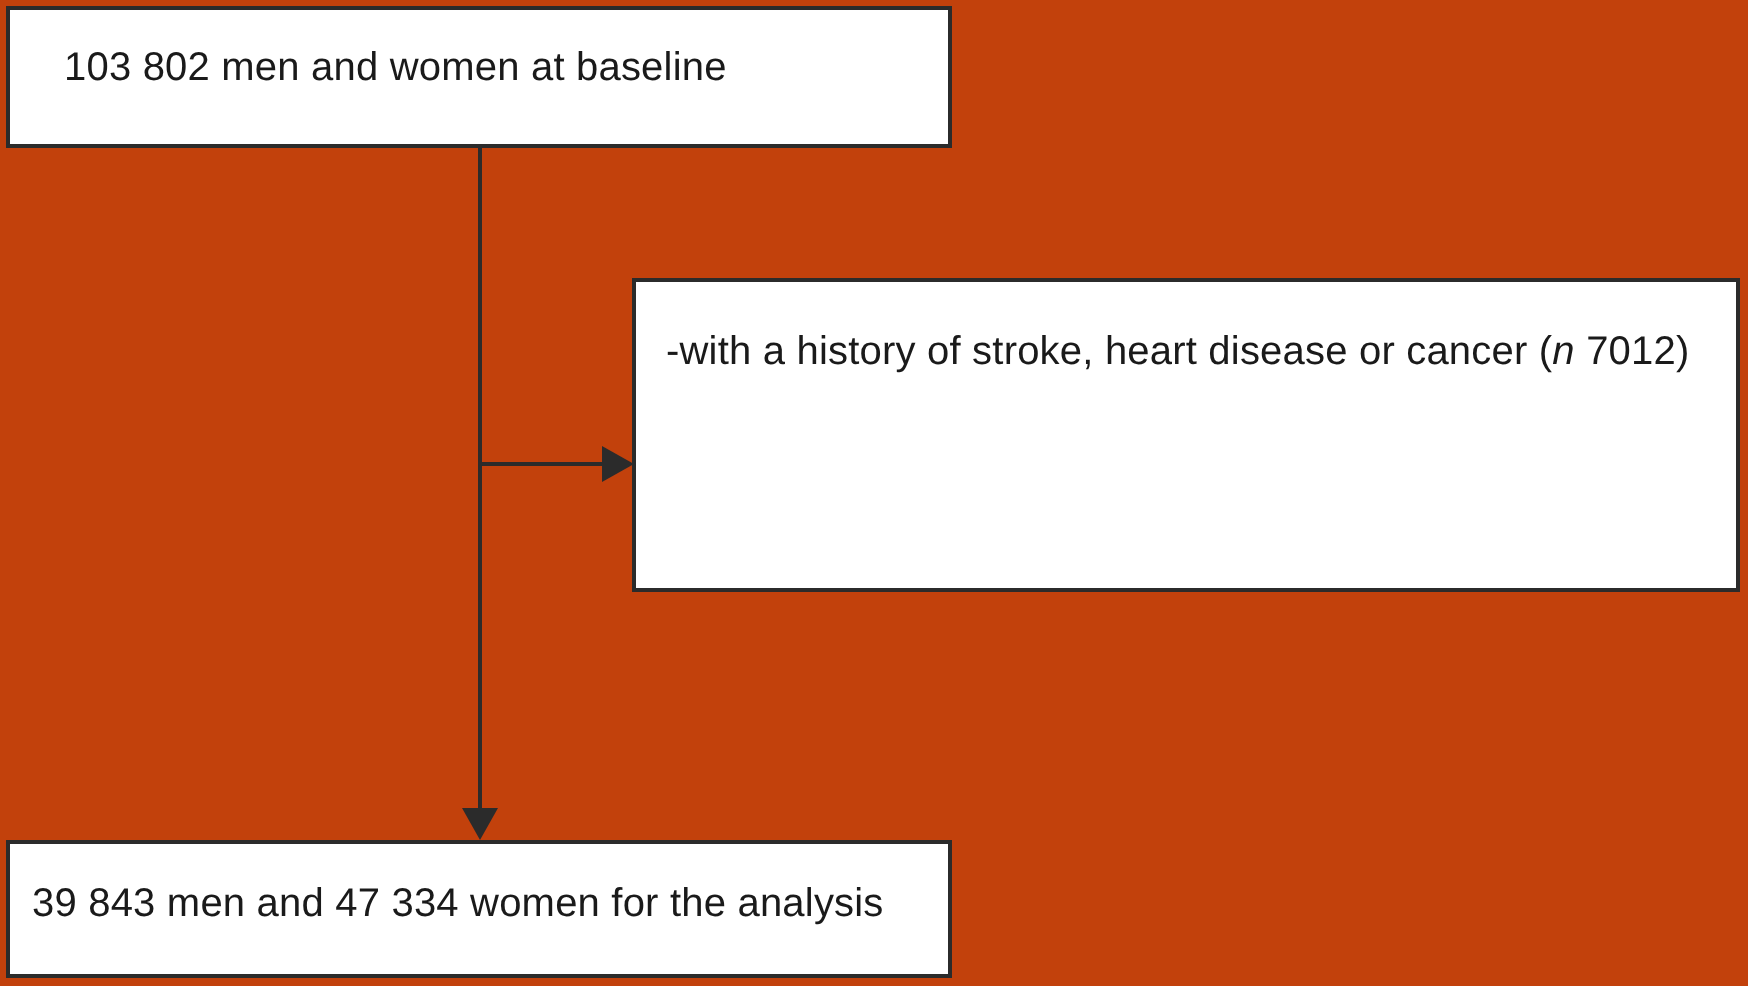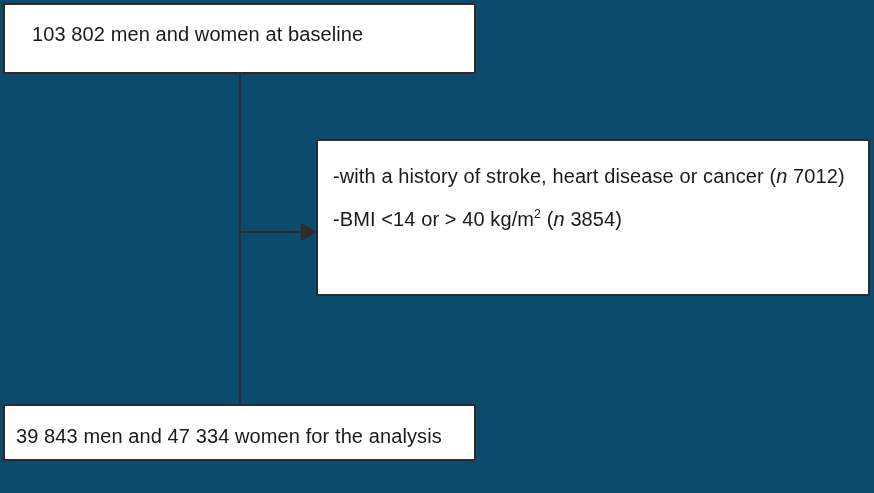--- a/index.html
+++ b/index.html
@@ -5,21 +5,21 @@
 <style>
   html, body {
     margin: 0;
     padding: 0;
     background: #ffffff;
   }
   #canvas {
     position: relative;
     width: 874px;
     height: 493px;
-    background: #0c4a6e;
+    background: #c2410c;
     font-family: "Liberation Sans", "DejaVu Sans", sans-serif;
     color: #1a1a1a;
     overflow: hidden;
   }
 
   
   .node-box {
     position: absolute;
     box-sizing: border-box;
     border: 2px solid #2b2b2b;
@@ -32,23 +32,23 @@
     height: 71px;
   }
   #box-exclusions {
     left: 316px;
     top: 139px;
     width: 554px;
     height: 157px;
   }
   #box-analysis {
     left: 3px;
-    top: 404px;
+    top: 420px;
     width: 473px;
-    height: 57px;
+    height: 69px;
   }
 
   
   .box-text {
     position: absolute;
     font-size: 20px;
     line-height: 24px;
     white-space: nowrap;
     letter-spacing: 0.1px;
   }
@@ -144,23 +144,20 @@
   <div class="arrowhead" id="arrow-right"></div>
   <div class="arrowhead" id="arrow-down"></div>
 
   <div class="node-box" id="box-exclusions">
     <ul class="excl-list">
 
       <li class="excl-item">
         <span>-with a history of stroke, heart disease or cancer (</span><span class="n-italic">n</span><span> 7012)</span>
       </li>
 
-      <li class="excl-item">
-        <span>-BMI &lt;14 or &gt; 40 kg/m</span><span class="sup">2</span><span> (</span><span class="n-italic">n</span><span> 3854)</span>
-      </li>
 
 
     </ul>
   </div>
 
   <div class="node-box" id="box-analysis">
     <div class="box-text" id="text-analysis">39 843 men and 47 334 women for the analysis</div>
   </div>
 
 </div>

